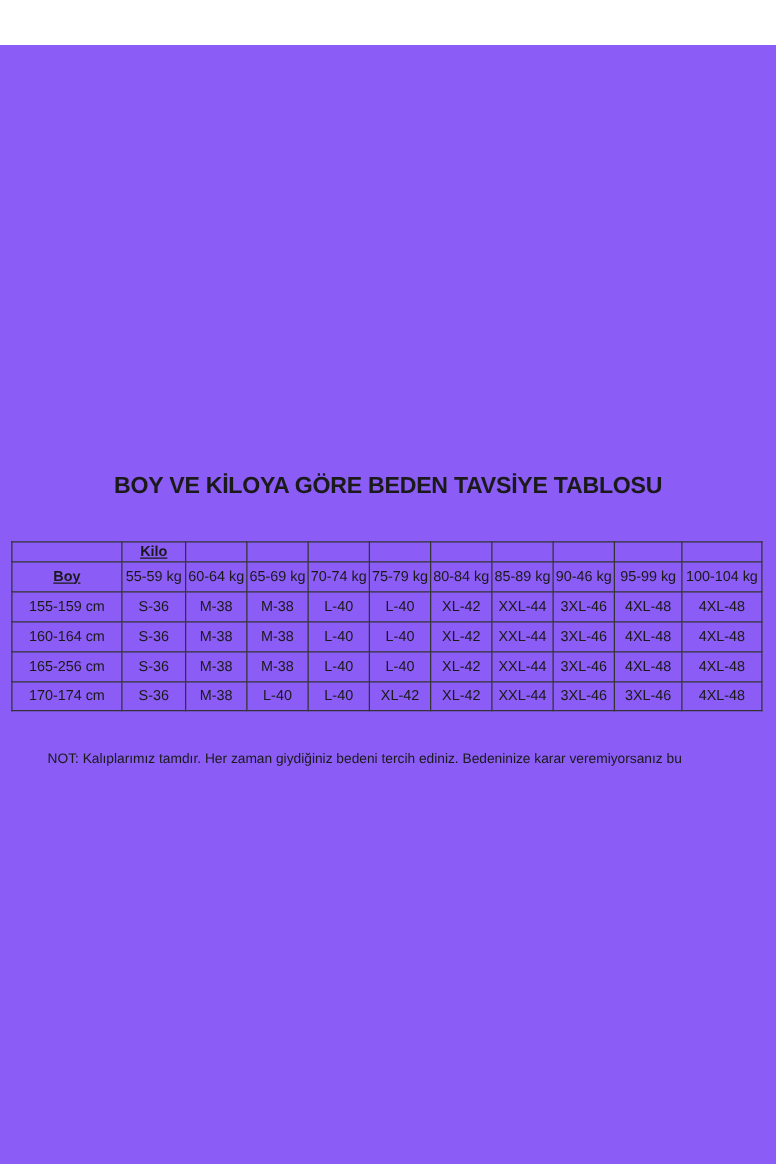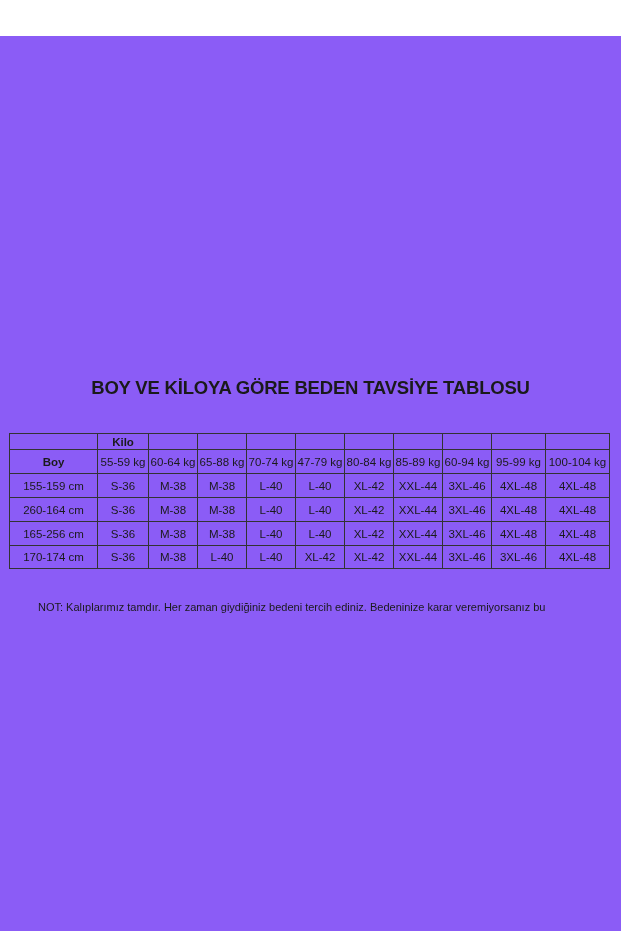--- a/index.html
+++ b/index.html
@@ -39,21 +39,21 @@
     vertical-align: middle;
     font-size: 11.5px;
     color: #1a1a1a;
     white-space: nowrap;
     overflow: hidden;
   }
   tr.row-kilo  { height: 16px; }
   tr.row-head  { height: 24px; }
   tr.row-data  { height: 24px; }
   tr.row-last  { height: 23px; }
-  .bold { font-weight: bold; }
+  .bold { font-weight: bold; text-decoration: underline; }
   .red  { color: #C0222E; font-weight: normal; }
   .note {
     position: absolute;
     top: 563px;
     left: 38px;
     font-size: 11px;
     line-height: 16px;
     color: #1a1a1a;
     white-space: nowrap;
     text-align: center;
@@ -91,44 +91,44 @@
         <td></td>
         <td></td>
         <td></td>
         <td></td>
         <td></td>
       </tr>
       <tr class="row-head">
         <td class="bold">Boy</td>
         <td class="red">55-59 kg</td>
         <td class="red">60-64 kg</td>
-        <td class="red">65-88 kg</td>
+        <td class="red">65-69 kg</td>
         <td class="red">70-74 kg</td>
-        <td class="red">47-79 kg</td>
+        <td class="red">75-79 kg</td>
         <td class="red">80-84 kg</td>
         <td class="red">85-89 kg</td>
-        <td class="red">60-94 kg</td>
+        <td class="red">90-46 kg</td>
         <td class="red">95-99 kg</td>
         <td class="red">100-104 kg</td>
       </tr>
       <tr class="row-data">
         <td class="red">155-159 cm</td>
         <td>S-36</td>
         <td>M-38</td>
         <td>M-38</td>
         <td>L-40</td>
         <td>L-40</td>
         <td>XL-42</td>
         <td>XXL-44</td>
         <td>3XL-46</td>
         <td>4XL-48</td>
         <td>4XL-48</td>
       </tr>
       <tr class="row-data">
-        <td class="red">260-164 cm</td>
+        <td class="red">160-164 cm</td>
         <td>S-36</td>
         <td>M-38</td>
         <td>M-38</td>
         <td>L-40</td>
         <td>L-40</td>
         <td>XL-42</td>
         <td>XXL-44</td>
         <td>3XL-46</td>
         <td>4XL-48</td>
         <td>4XL-48</td>

